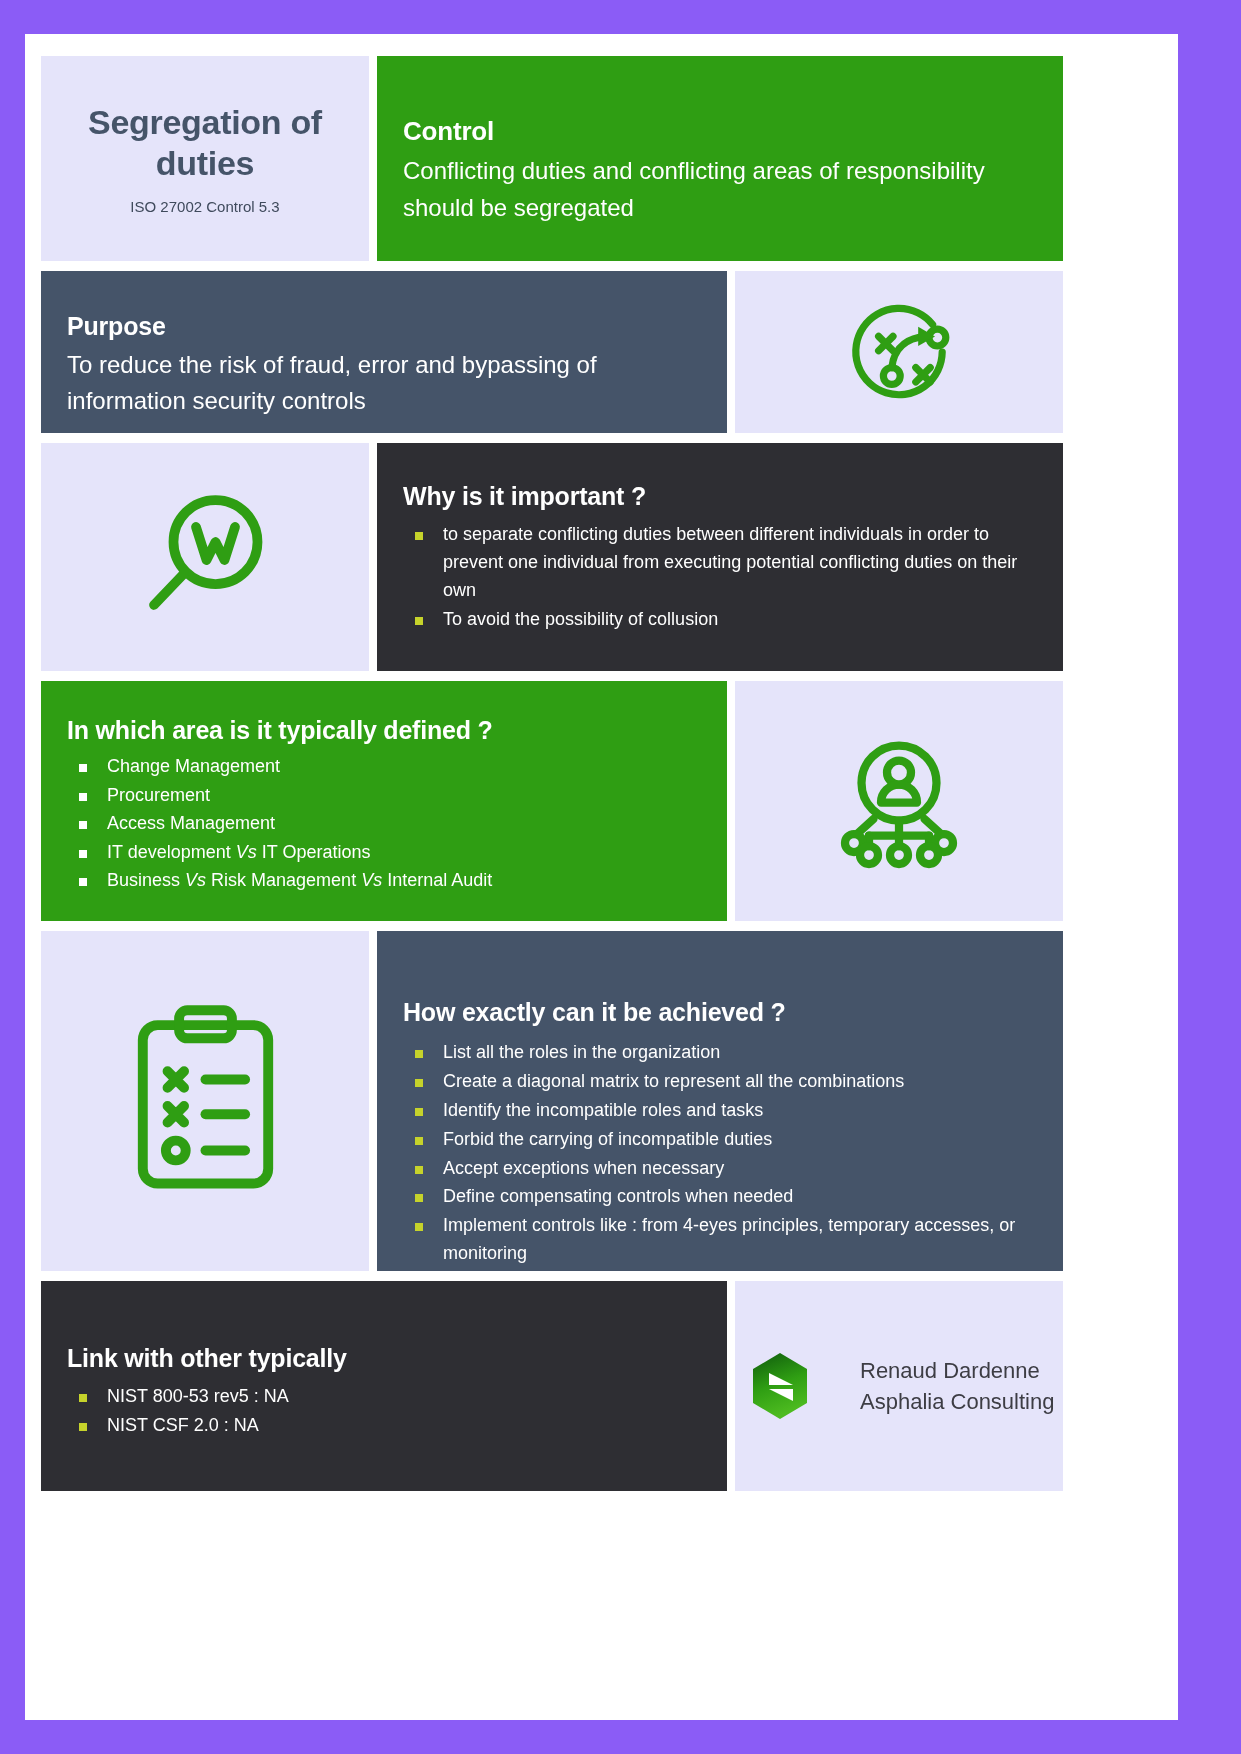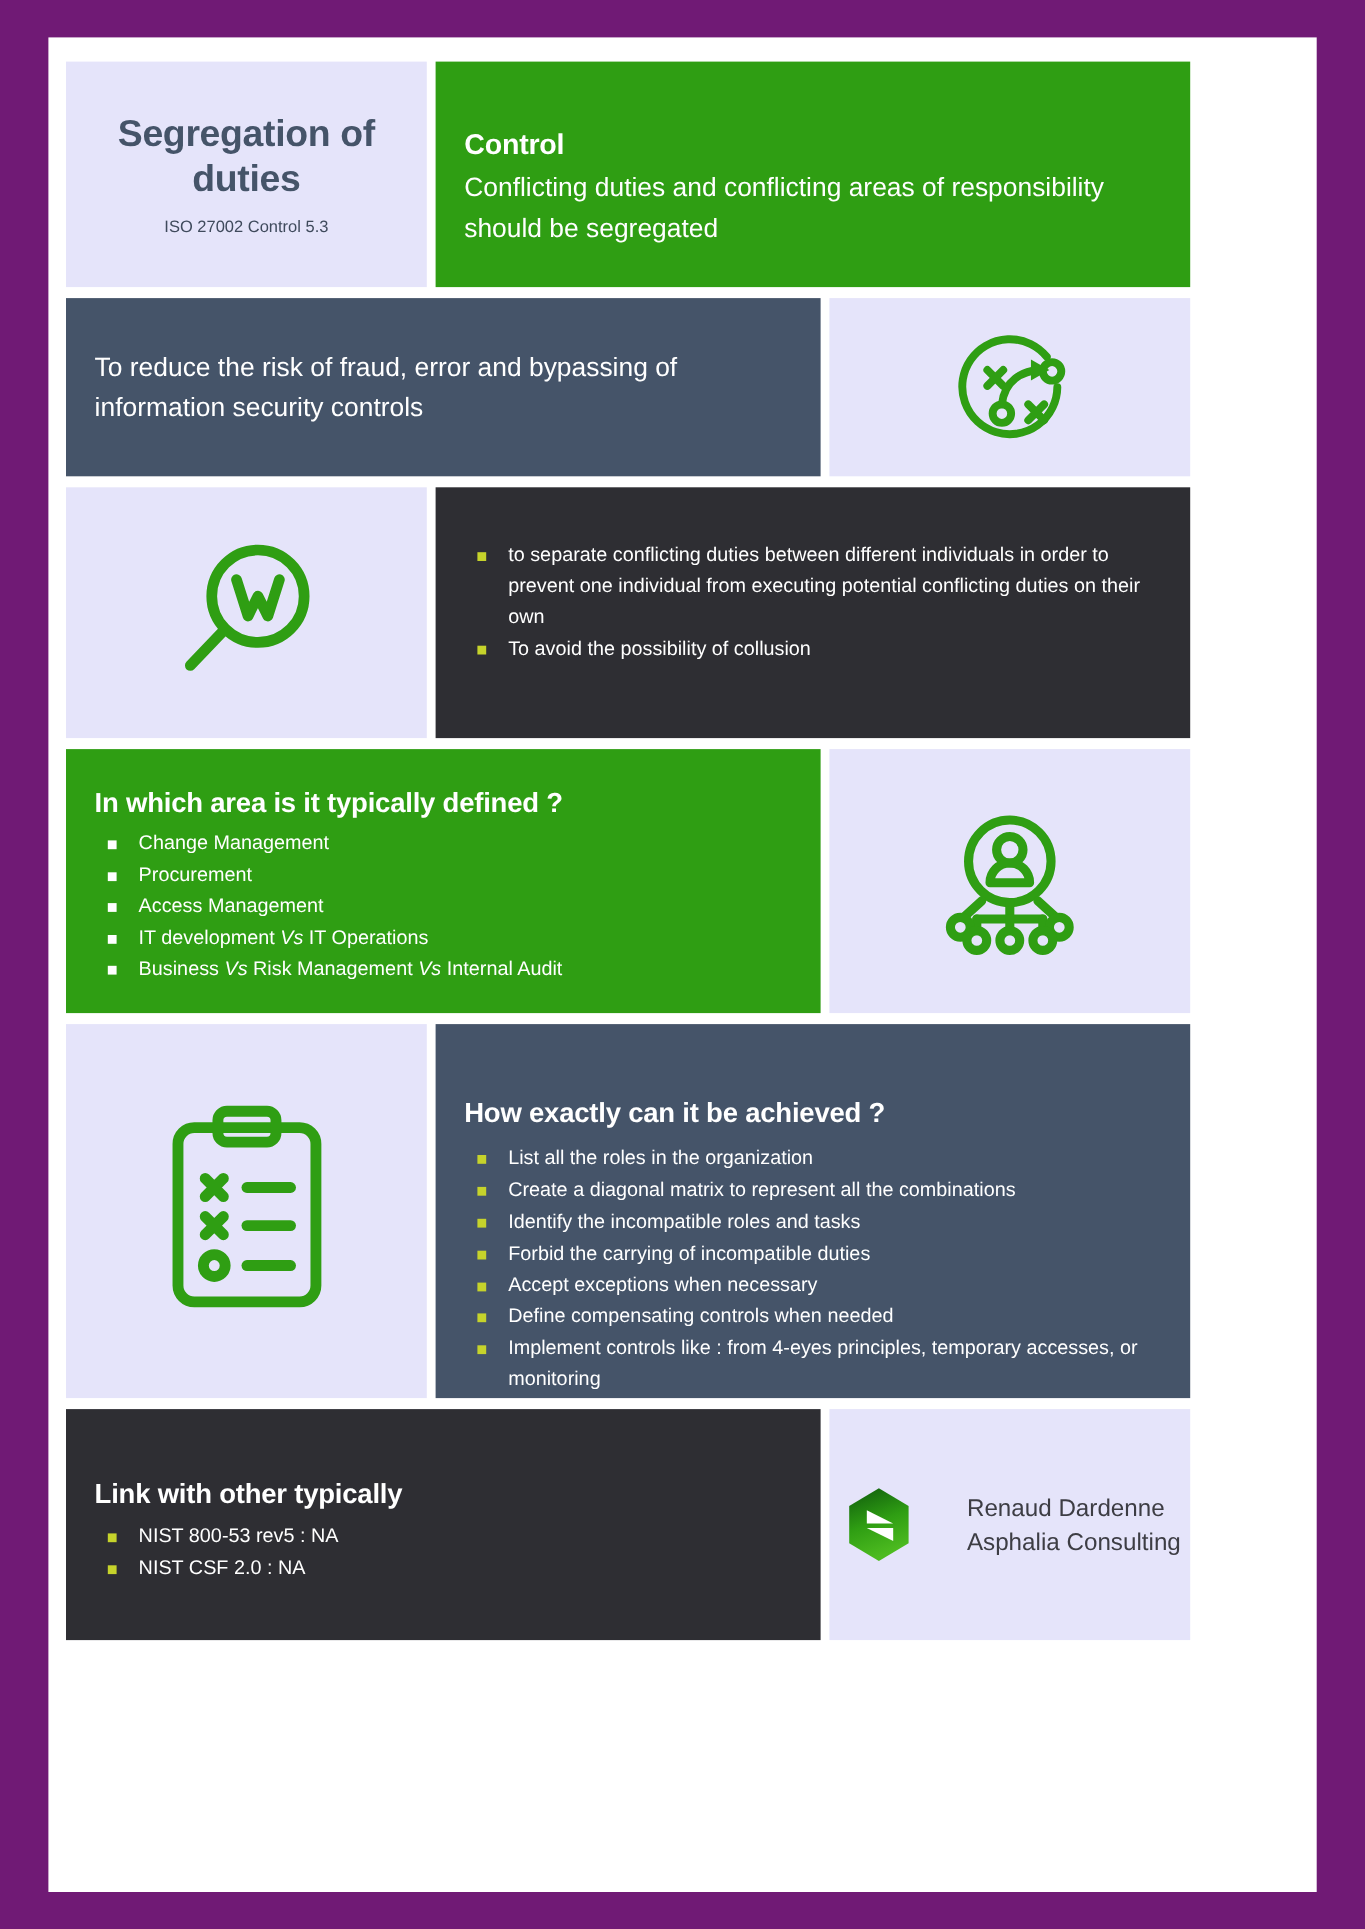--- a/index.html
+++ b/index.html
@@ -5,22 +5,22 @@
   * { box-sizing: border-box; margin: 0; padding: 0; }
   html, body {
     width: 1241px;
     height: 1754px;
     background: #f4f4fe;
     font-family: "Liberation Sans", sans-serif;
   }
   .page {
     width: 1241px;
     height: 1754px;
-    background: #701a75;
-    padding: 34px 44px;
+    background: #8b5cf6;
+    padding: 34px 25px;
     position: relative;
   }
   .canvas {
     width: 1153px;
     height: 1686px;
     background: #ffffff;
     position: relative;
   }
   .card {
     position: absolute;
@@ -133,20 +133,21 @@
     <div class="title-main">Segregation of duties</div>
     <div class="title-sub">ISO 27002 Control 5.3</div>
   </div>
 
   <div class="card green control-card">
     <div class="sec-h">Control</div>
     <div class="sec-p">Conflicting duties and conflicting areas of responsibility should be segregated</div>
   </div>
 
   <div class="card slate purpose-card">
+    <div class="sec-h">Purpose</div>
     <div class="sec-p">To reduce the risk of fraud, error and bypassing of information security controls</div>
   </div>
 
   <div class="card lav icon-box strategy-box">
     <span>
       <svg width="120" height="120" viewBox="0 0 100 100">
         <g fill="none" stroke="#2f9e13" stroke-width="6" stroke-linecap="round">
           <path d="M78 27 A36 36 0 1 0 86 50"></path>
           <path d="M33 37 L45 49 M45 37 L33 49"></path>
           <path d="M64 63 L76 75 M76 63 L64 75"></path>
@@ -165,20 +166,21 @@
         <g fill="none" stroke="#2f9e13" stroke-width="6.5" stroke-linecap="round" stroke-linejoin="round">
           <circle cx="57" cy="40" r="28"></circle>
           <path d="M37 60 L16 82"></path>
           <path d="M44 30 L51 52 L57 40 L63 52 L70 30"></path>
         </g>
       </svg>
     </span>
   </div>
 
   <div class="card dark why-card">
+    <div class="sec-h">Why is it important ?</div>
     <ul class="blist">
       <li><span class="bsq yel"></span><span>to separate conflicting duties between different individuals in order to prevent one individual from executing potential conflicting duties on their own</span></li>
       <li><span class="bsq yel"></span><span>To avoid the possibility of collusion</span></li>
     </ul>
   </div>
 
   <div class="card green area-card">
     <div class="sec-h">In which area is it typically defined ?</div>
     <ul class="blist">
       <li><span class="bsq white"></span><span>Change Management</span></li>

